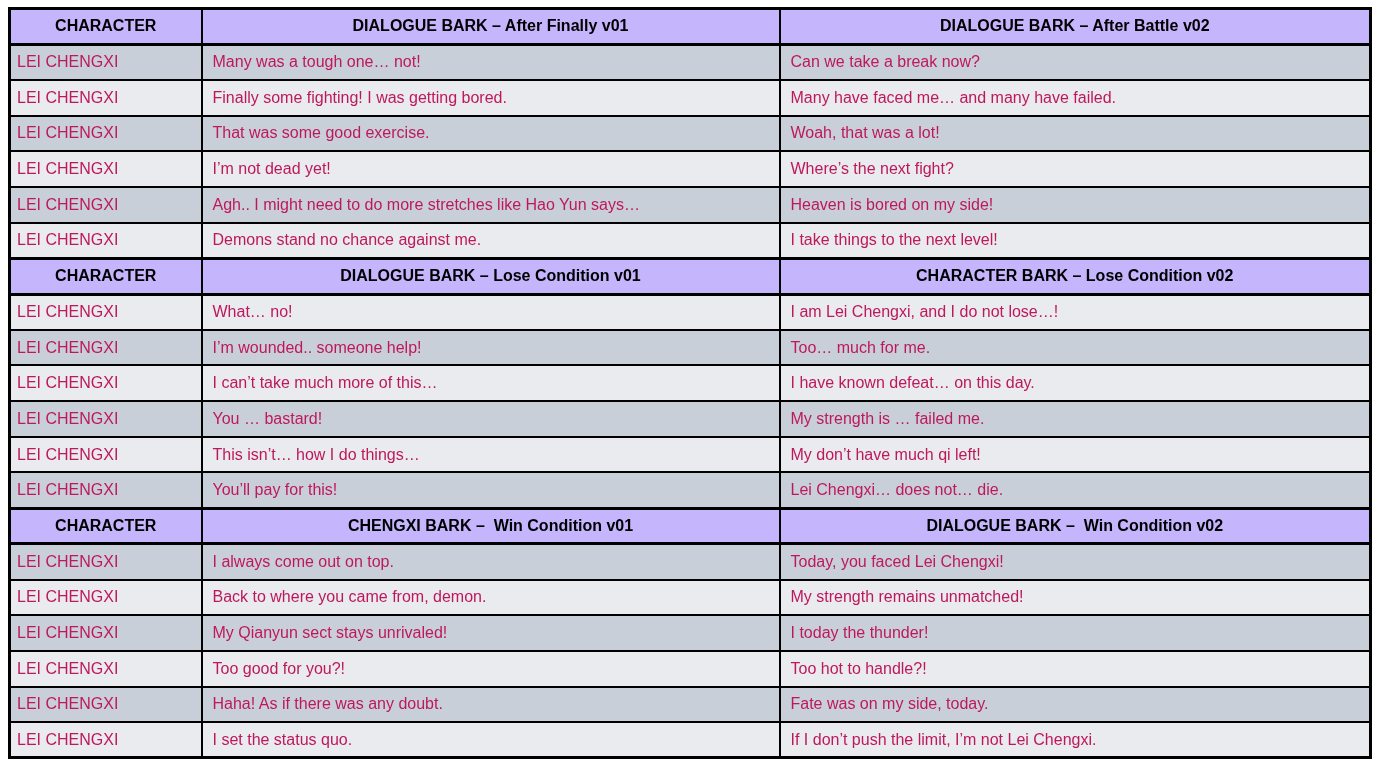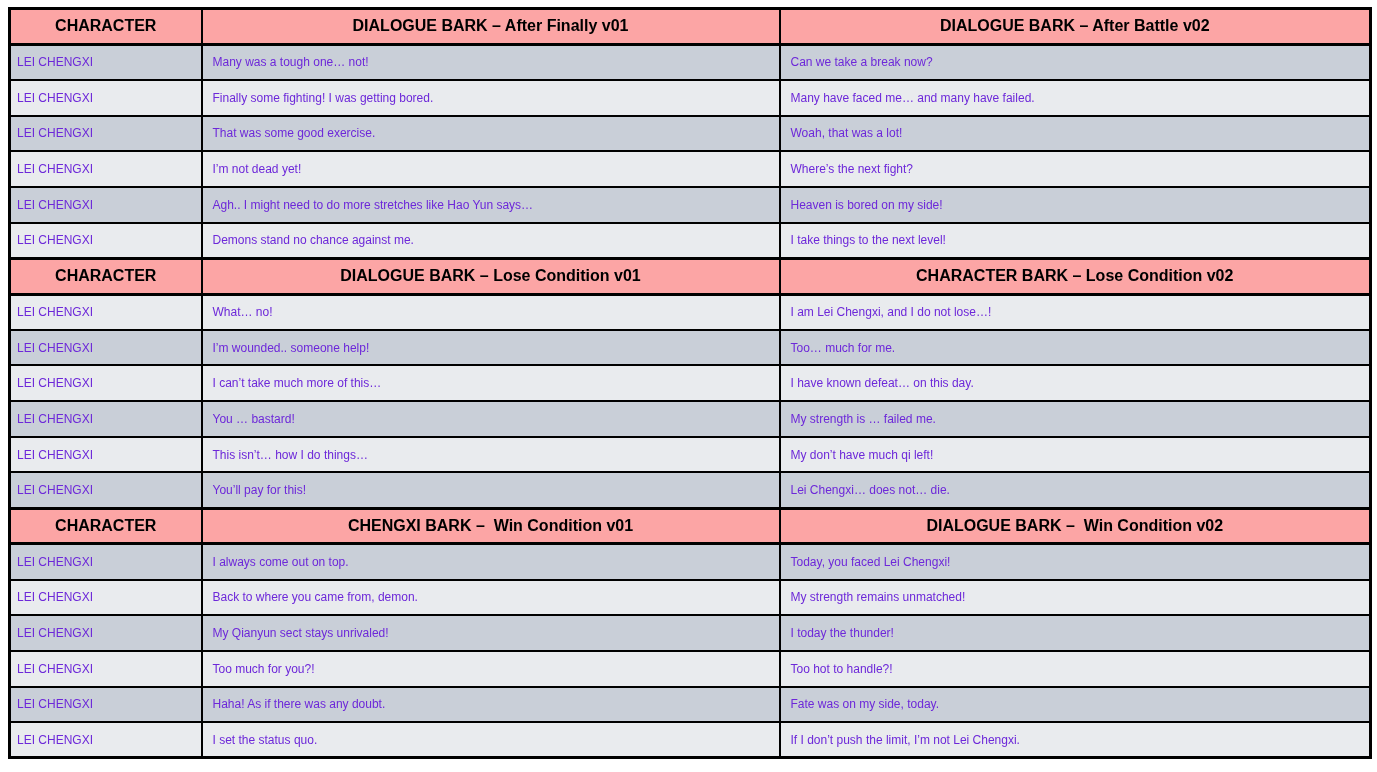--- a/index.html
+++ b/index.html
@@ -22,35 +22,35 @@
     margin: 7px 0 0 8px;
     border: 3px solid #000000;
   }
   col.c-char { width: 192px; }
   col.c-v01  { width: 578px; }
   col.c-v02  { width: 591px; }
 
   tr { height: 35.7px; }
 
   th {
-    background: #fca5a5;
+    background: #c4b5fd;
     color: #000000;
     font-weight: bold;
     font-size: 16px;
     text-align: center;
     vertical-align: middle;
     border: 2px solid #000000;
     border-top-width: 3px;
     border-bottom-width: 3px;
     white-space: pre-wrap;
     padding: 0 4px;
   }
   td {
-    color: #6d28d9;
-    font-size: 12px;
+    color: #be185d;
+    font-size: 16px;
     vertical-align: middle;
     border: 2px solid #000000;
     padding: 0 10px;
     overflow: hidden;
     white-space: nowrap;
   }
   td.char { padding: 0 6px; }
   tr.dark td { background: #C9CFD8; }
   tr.light td { background: #E9EBEE; }
 </style>
@@ -153,21 +153,21 @@
       <td>Back to where you came from, demon.</td>
       <td>My strength remains unmatched!</td>
     </tr>
     <tr class="dark">
       <td class="char">LEI CHENGXI</td>
       <td>My Qianyun sect stays unrivaled!</td>
       <td>I today the thunder!</td>
     </tr>
     <tr class="light">
       <td class="char">LEI CHENGXI</td>
-      <td>Too much for you?!</td>
+      <td>Too good for you?!</td>
       <td>Too hot to handle?!</td>
     </tr>
     <tr class="dark">
       <td class="char">LEI CHENGXI</td>
       <td>Haha! As if there was any doubt.</td>
       <td>Fate was on my side, today.</td>
     </tr>
     <tr class="light">
       <td class="char">LEI CHENGXI</td>
       <td>I set the status quo.</td>

